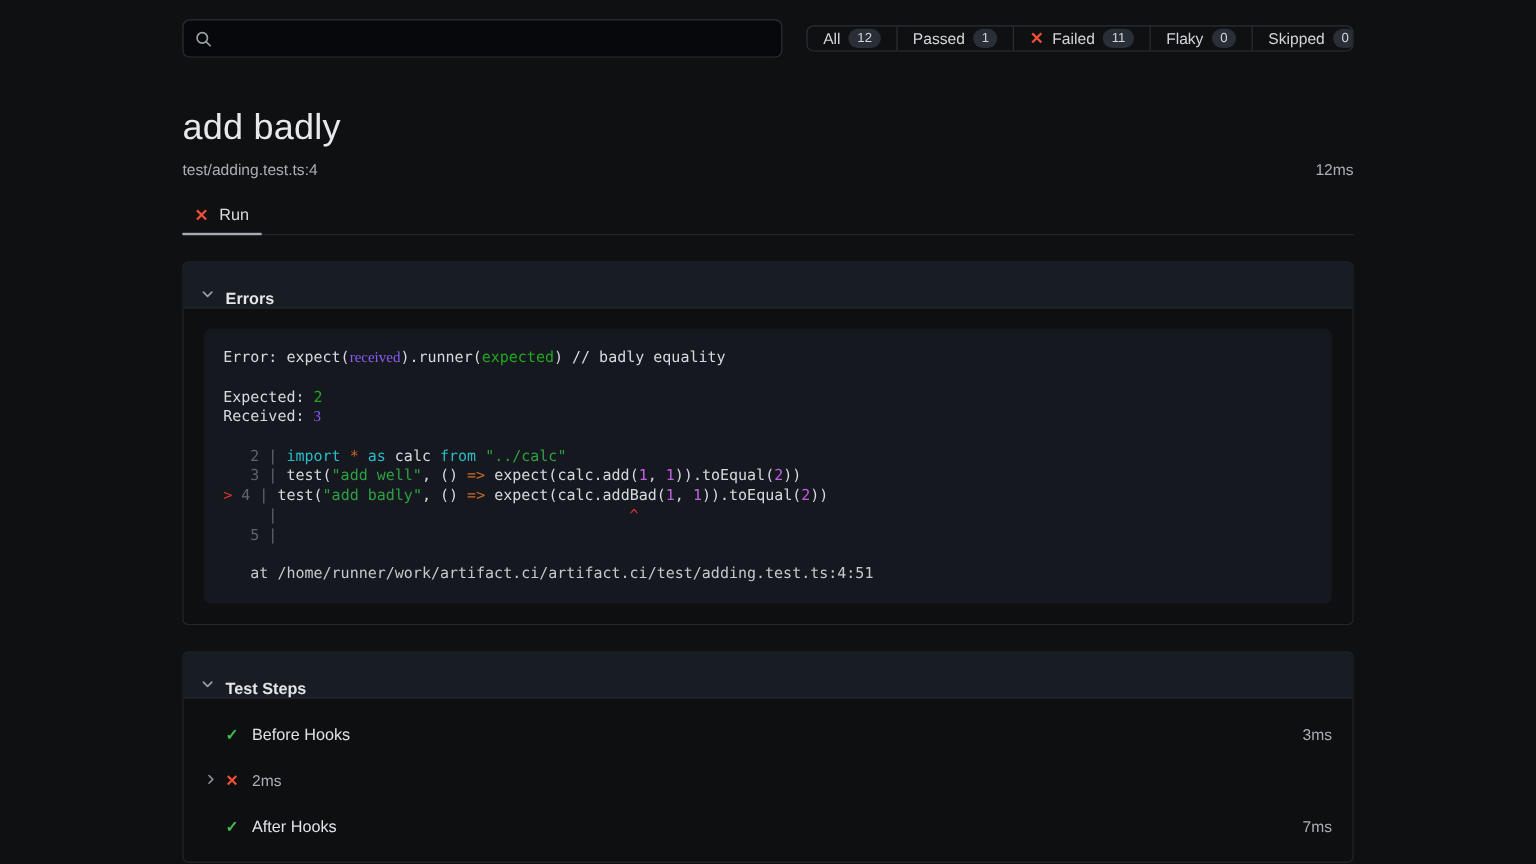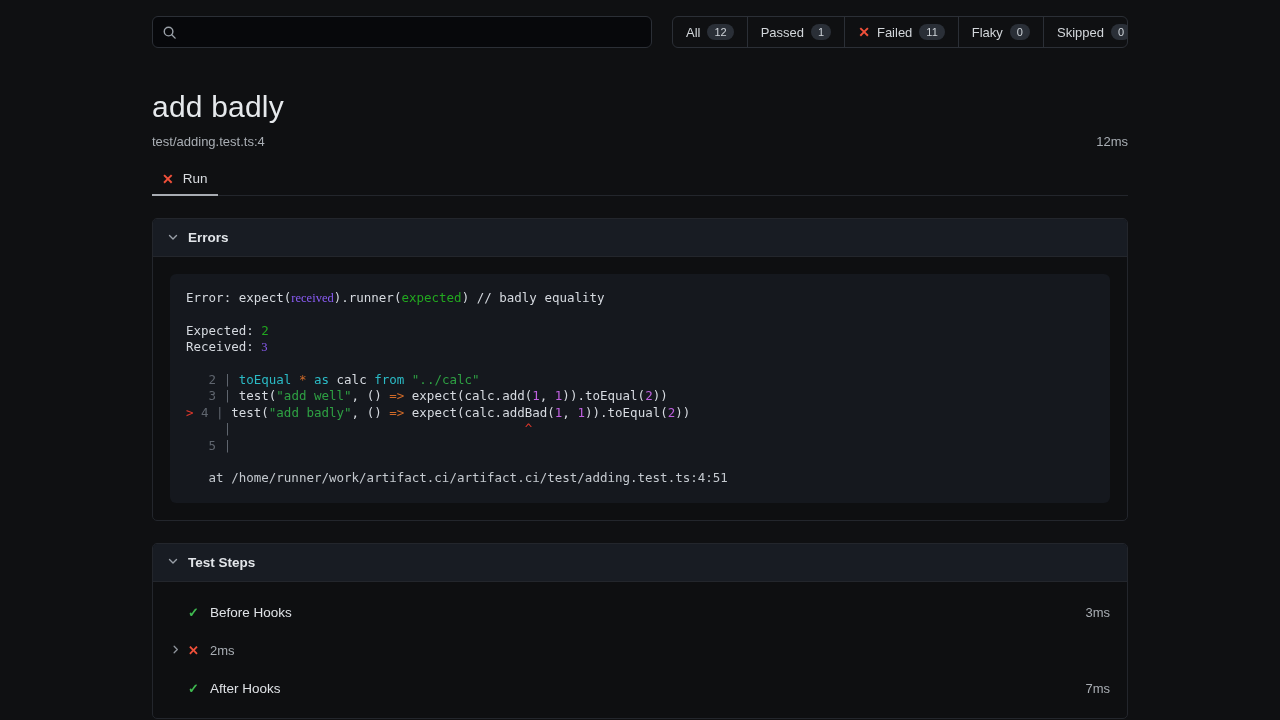--- a/index.html
+++ b/index.html
@@ -29,21 +29,21 @@
     flex: 1; height: 100%;
     background: transparent; border: none; outline: none;
     color: #d7dadd; font-size: 13px;
     font-family: "Liberation Sans", sans-serif;
     padding-left: 8px;
   }
   .search-input::placeholder { color: #5d636c; }
 
   .filters {
     display: flex; align-items: stretch;
-    height: 32px;
+    height: 22px;
     border: 1px solid #2b2f36;
     border-radius: 6px;
     overflow: hidden;
     background: #0f1012;
   }
   .filter {
     display: flex; align-items: center; gap: 7px;
     padding: 0 13px;
     border-right: 1px solid #2b2f36;
     color: #d2d6da; font-size: 13px;
@@ -95,21 +95,21 @@
     margin-top: 22px;
     border: 1px solid #23262c;
     border-radius: 5px;
     background: #0e0f11;
     overflow: hidden;
   }
   .panel-head {
     background: #181c23;
     border-bottom: 1px solid #23262c;
     height: 38px;
-    display: flex; align-items: center; gap: 9px;
+    display: flex; align-items: flex-end; gap: 9px;
     padding: 0 14px;
     cursor: pointer;
   }
   .panel-head .ttl {
     font-size: 13.5px; font-weight: 700; color: #e2e5e9;
   }
   .chev { color: #9aa0a8; display: block; }
 
   .panel-body { padding: 17px; }
 
@@ -224,21 +224,21 @@
           </svg>
         </span>
         <span class="ttl">Errors</span>
       </div>
       <div class="panel-body">
         <div class="codeblock"><span><span>Error: expect(</span><span class="c-red">received</span><span>).runner(</span><span class="c-green">expected</span><span>) // badly equality</span></span>
 
 <span><span>Expected: </span><span class="c-green">2</span></span>
 <span><span>Received: </span><span class="c-red">3</span></span>
 
-<span><span class="c-gutter">   <span>2</span> | </span><span class="c-cyan">toEqual</span> <span class="c-op">*</span> <span class="c-cyan">as</span> calc <span class="c-cyan">from</span> <span class="c-str">"../calc"</span></span>
+<span><span class="c-gutter">   <span>2</span> | </span><span class="c-cyan">import</span> <span class="c-op">*</span> <span class="c-cyan">as</span> calc <span class="c-cyan">from</span> <span class="c-str">"../calc"</span></span>
 <span><span class="c-gutter">   <span>3</span> | </span>test(<span class="c-str">"add well"</span>, () <span class="c-op">=&gt;</span> expect(calc.add(<span class="c-num">1</span>, <span class="c-num">1</span>)).toEqual(<span class="c-num">2</span>))</span>
 <span><span class="c-mark">&gt;</span><span class="c-gutter"> <span>4</span> | </span>test(<span class="c-str">"add badly"</span>, () <span class="c-op">=&gt;</span> expect(calc.addBad(<span class="c-num">1</span>, <span class="c-num">1</span>)).toEqual(<span class="c-num">2</span>))</span>
 <span><span class="c-gutter">     | </span>                                      <span class="c-mark">^</span></span>
 <span><span class="c-gutter">   <span>5</span> | </span></span>
 
 <span class="c-dim">   <span>at /home/runner/work/artifact.ci/artifact.ci/test/adding.test.ts:4:51</span></span></div>
       </div>
     </div>
 
     <div class="panel">

